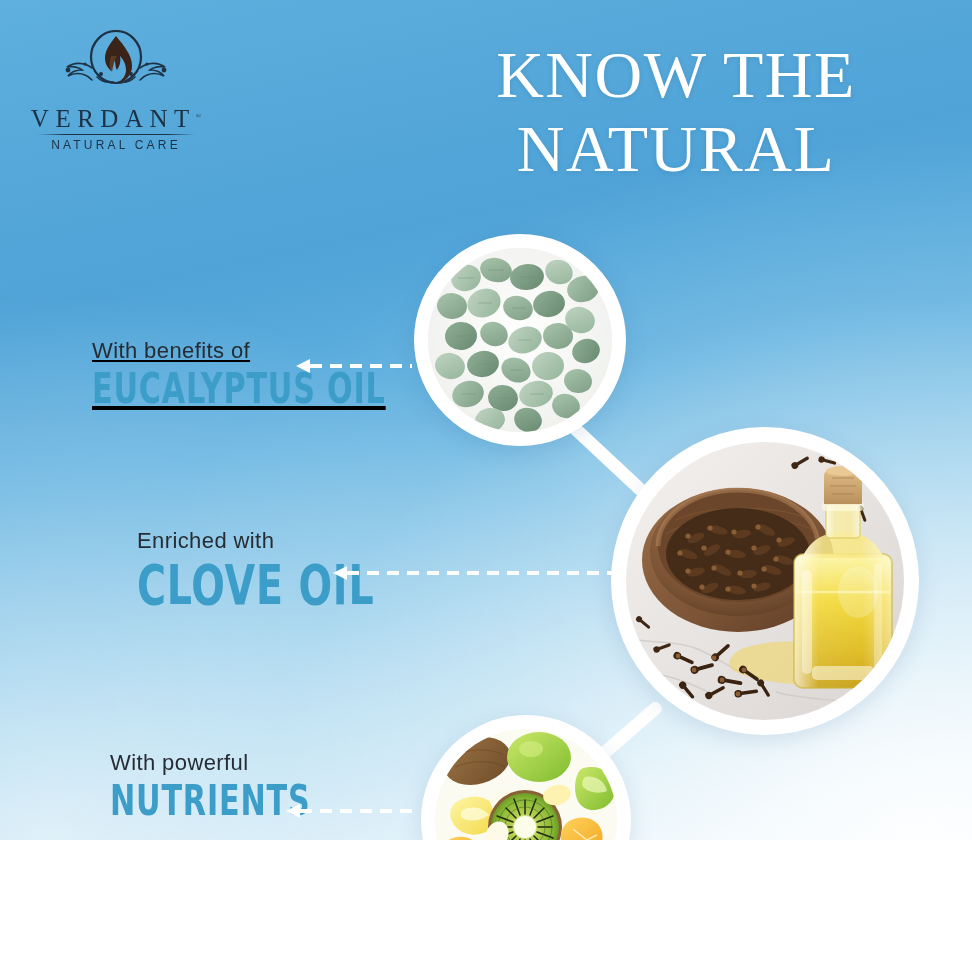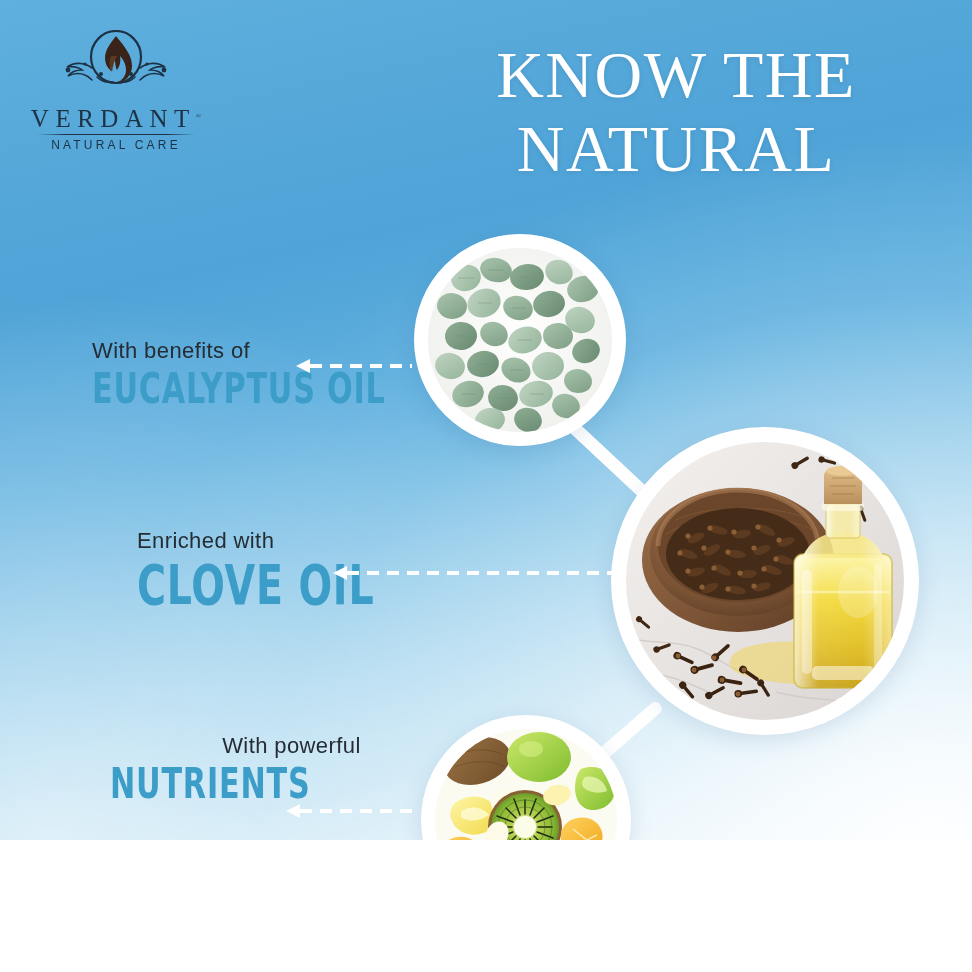--- a/index.html
+++ b/index.html
@@ -460,39 +460,39 @@
         </g>
         <path d="M140 138c12-6 26 0 28 11 2 10-6 19-17 19-12 0-21-8-20-18 1-5 4-9 9-12z" fill="url(#lemG)"></path>
 
         <ellipse cx="74" cy="140" rx="13" ry="9" fill="#cfe98a" transform="rotate(20 74 140)"></ellipse>
         <ellipse cx="122" cy="66" rx="14" ry="10" fill="#fdf2b0" transform="rotate(-14 122 66)"></ellipse>
         <ellipse cx="62" cy="106" rx="11" ry="14" fill="#fdfbe8" transform="rotate(24 62 106)"></ellipse>
       </svg>
     </div>
   </div>
 
-  <div class="callout" style="left:92px;top:338px;">
+  <div class="callout" style="left:92px;top:338px;text-decoration:underline;">
     <div class="sm">With benefits of</div>
     <div class="bg" style="font-size:42px;margin-top:4px;">EUCALYPTUS OIL</div>
   </div>
   <div class="arrow" style="left:296px;top:363px;width:116px;">
     <div class="head"></div>
     <div class="dash"></div>
   </div>
 
   <div class="callout" style="left:137px;top:528px;">
     <div class="sm">Enriched with</div>
     <div class="bg" style="font-size:55px;margin-top:4px;">CLOVE OIL</div>
   </div>
   <div class="arrow" style="left:333px;top:570px;width:280px;">
     <div class="head"></div>
     <div class="dash"></div>
   </div>
 
-  <div class="callout" style="left:110px;top:733px;text-align:right;">
+  <div class="callout" style="left:110px;top:750px;">
     <div class="sm">With powerful</div>
     <div class="bg" style="font-size:42px;margin-top:4px;">NUTRIENTS</div>
   </div>
   <div class="arrow" style="left:286px;top:808px;width:134px;">
     <div class="head"></div>
     <div class="dash"></div>
   </div>
 
 </div>
 

